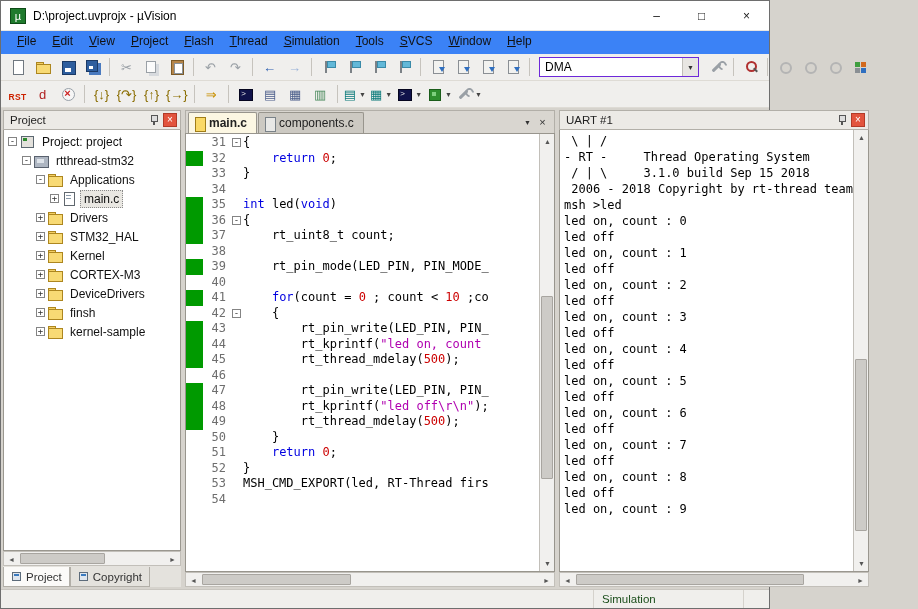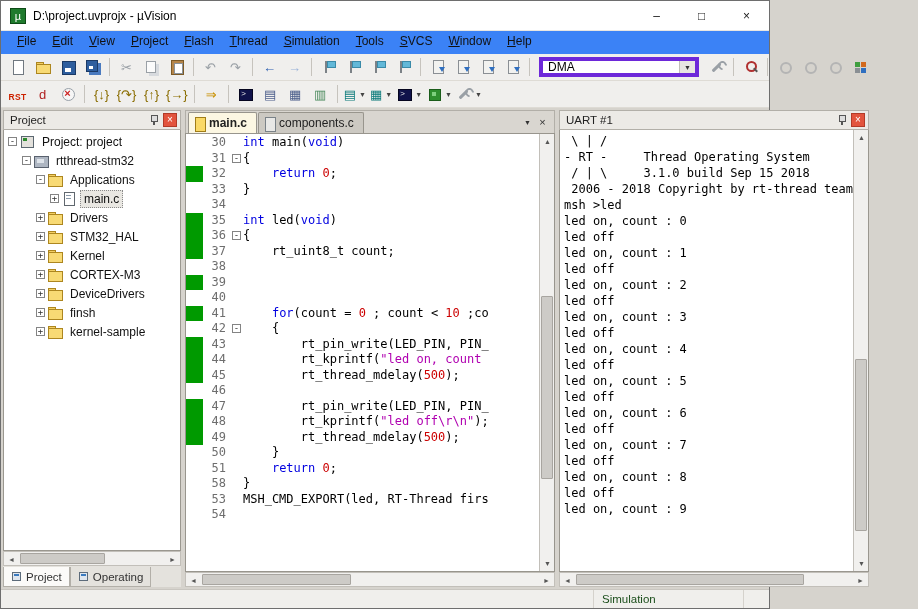--- a/index.html
+++ b/index.html
@@ -20,21 +20,21 @@
   .menu-item{padding:3px 8px;font-size:12px}
   .menu-item::first-letter{text-decoration:underline}
 
   
   .toolbar{height:27px;background:#f0efed;display:flex;align-items:center;padding:0 4px;border-bottom:1px solid #dedbd5;flex:none}
   .tb-btn{height:22px;min-width:23px;display:flex;align-items:center;justify-content:center;margin:0 1px;border:1px solid transparent}
   .tb-glyph{font-size:13px;line-height:1}
   .tb-text{font-size:8.5px;font-weight:bold;letter-spacing:.3px}
   .tb-sep{width:1px;height:18px;background:#c6c3bd;margin:0 4px;flex:none}
   .tb-dd{font-size:7px;color:#444;margin-left:3px}
-  .tb-combo{width:160px;height:20px;background:#fff;border:4px solid #6d28d9;display:flex;align-items:center;margin:0 5px;flex:none}
+  .tb-combo{width:160px;height:20px;background:#fff;border:1px solid #6d28d9;display:flex;align-items:center;margin:0 5px;flex:none}
   .tb-combo-val{flex:1;padding-left:5px;font-size:12px;color:#000}
   .tb-combo-arr{width:16px;height:100%;background:#e8e6e2;border-left:1px solid #c0beb8;font-size:7px;display:flex;align-items:center;justify-content:center;color:#333}
 
   
   .ic{display:inline-block;position:relative;width:16px;height:16px;flex:none}
   .ic-page::before{content:'';position:absolute;left:3px;top:1px;width:9px;height:13px;background:#fff;border:1px solid #707880}
   .ic-folder::before{content:'';position:absolute;left:1px;top:3px;width:6px;height:3px;background:#f3cf63;border:1px solid #ad861f}
   .ic-folder::after{content:'';position:absolute;left:1px;top:5px;width:13px;height:8px;background:#f8da74;border:1px solid #ad861f}
   .ic-floppy::before{content:'';position:absolute;left:2px;top:2px;width:12px;height:12px;background:#2e5e9e;border:1px solid #1b3a66}
   .ic-floppy::after{content:'';position:absolute;left:5px;top:9px;width:6px;height:4px;background:#fff}
@@ -407,21 +407,21 @@
           </span>
         <span class="sb-arrow">►</span>
       </div>
       <div class="ptabstrip">
           <div class="ptab active">
             <span class="ptab-ic"></span>
             <span>Project</span>
           </div>
           <div class="ptab">
             <span class="ptab-ic"></span>
-            <span>Operating</span>
+            <span>Copyright</span>
           </div>
         </div>
     </div>
 
     <div class="splitter"></div>
 
     <div class="editor-panel">
       <div class="etabbar">
         <div class="etabs">
             <div class="etab active">
@@ -435,26 +435,20 @@
           </div>
         <div class="etabbar-right">
           <span class="etb-ic etb-chev">▼</span>
           <span class="etb-ic etb-close">×</span>
         </div>
       </div>
       <div class="code-wrap">
         <div class="code-lines">
             <div class="cl">
               <span class="cl-bar"></span>
-              <span class="cl-num">30</span>
-              <span class="cl-fold"></span>
-              <span class="cl-txt"><span class="tok-kw">int</span><span class="tok-p"> main(</span><span class="tok-kw">void</span><span class="tok-p">)</span></span>
-            </div>
-            <div class="cl">
-              <span class="cl-bar"></span>
               <span class="cl-num">31</span>
               <span class="cl-fold">
                 <span class="fold-box">-</span>
               </span>
               <span class="cl-txt"><span class="tok-p">{</span></span>
             </div>
             <div class="cl">
               <span class="cl-bar cl-green"></span>
               <span class="cl-num">32</span>
               <span class="cl-fold"></span>
@@ -495,20 +489,21 @@
             <div class="cl">
               <span class="cl-bar"></span>
               <span class="cl-num">38</span>
               <span class="cl-fold"></span>
               <span class="cl-txt"></span>
             </div>
             <div class="cl">
               <span class="cl-bar cl-green"></span>
               <span class="cl-num">39</span>
               <span class="cl-fold"></span>
+              <span class="cl-txt"><span class="tok-p">    rt_pin_mode(LED_PIN, PIN_MODE_</span></span>
             </div>
             <div class="cl">
               <span class="cl-bar"></span>
               <span class="cl-num">40</span>
               <span class="cl-fold"></span>
               <span class="cl-txt"></span>
             </div>
             <div class="cl">
               <span class="cl-bar cl-green"></span>
               <span class="cl-num">41</span>
@@ -572,21 +567,21 @@
               <span class="cl-txt"><span class="tok-p">    }</span></span>
             </div>
             <div class="cl">
               <span class="cl-bar"></span>
               <span class="cl-num">51</span>
               <span class="cl-fold"></span>
               <span class="cl-txt"><span class="tok-p">    </span><span class="tok-kw">return</span><span class="tok-p"> </span><span class="tok-num">0</span><span class="tok-p">;</span></span>
             </div>
             <div class="cl">
               <span class="cl-bar"></span>
-              <span class="cl-num">58</span>
+              <span class="cl-num">52</span>
               <span class="cl-fold"></span>
               <span class="cl-txt"><span class="tok-p">}</span></span>
             </div>
             <div class="cl">
               <span class="cl-bar"></span>
               <span class="cl-num">53</span>
               <span class="cl-fold"></span>
               <span class="cl-txt"><span class="tok-p">MSH_CMD_EXPORT(led, RT-Thread firs</span></span>
             </div>
             <div class="cl">

